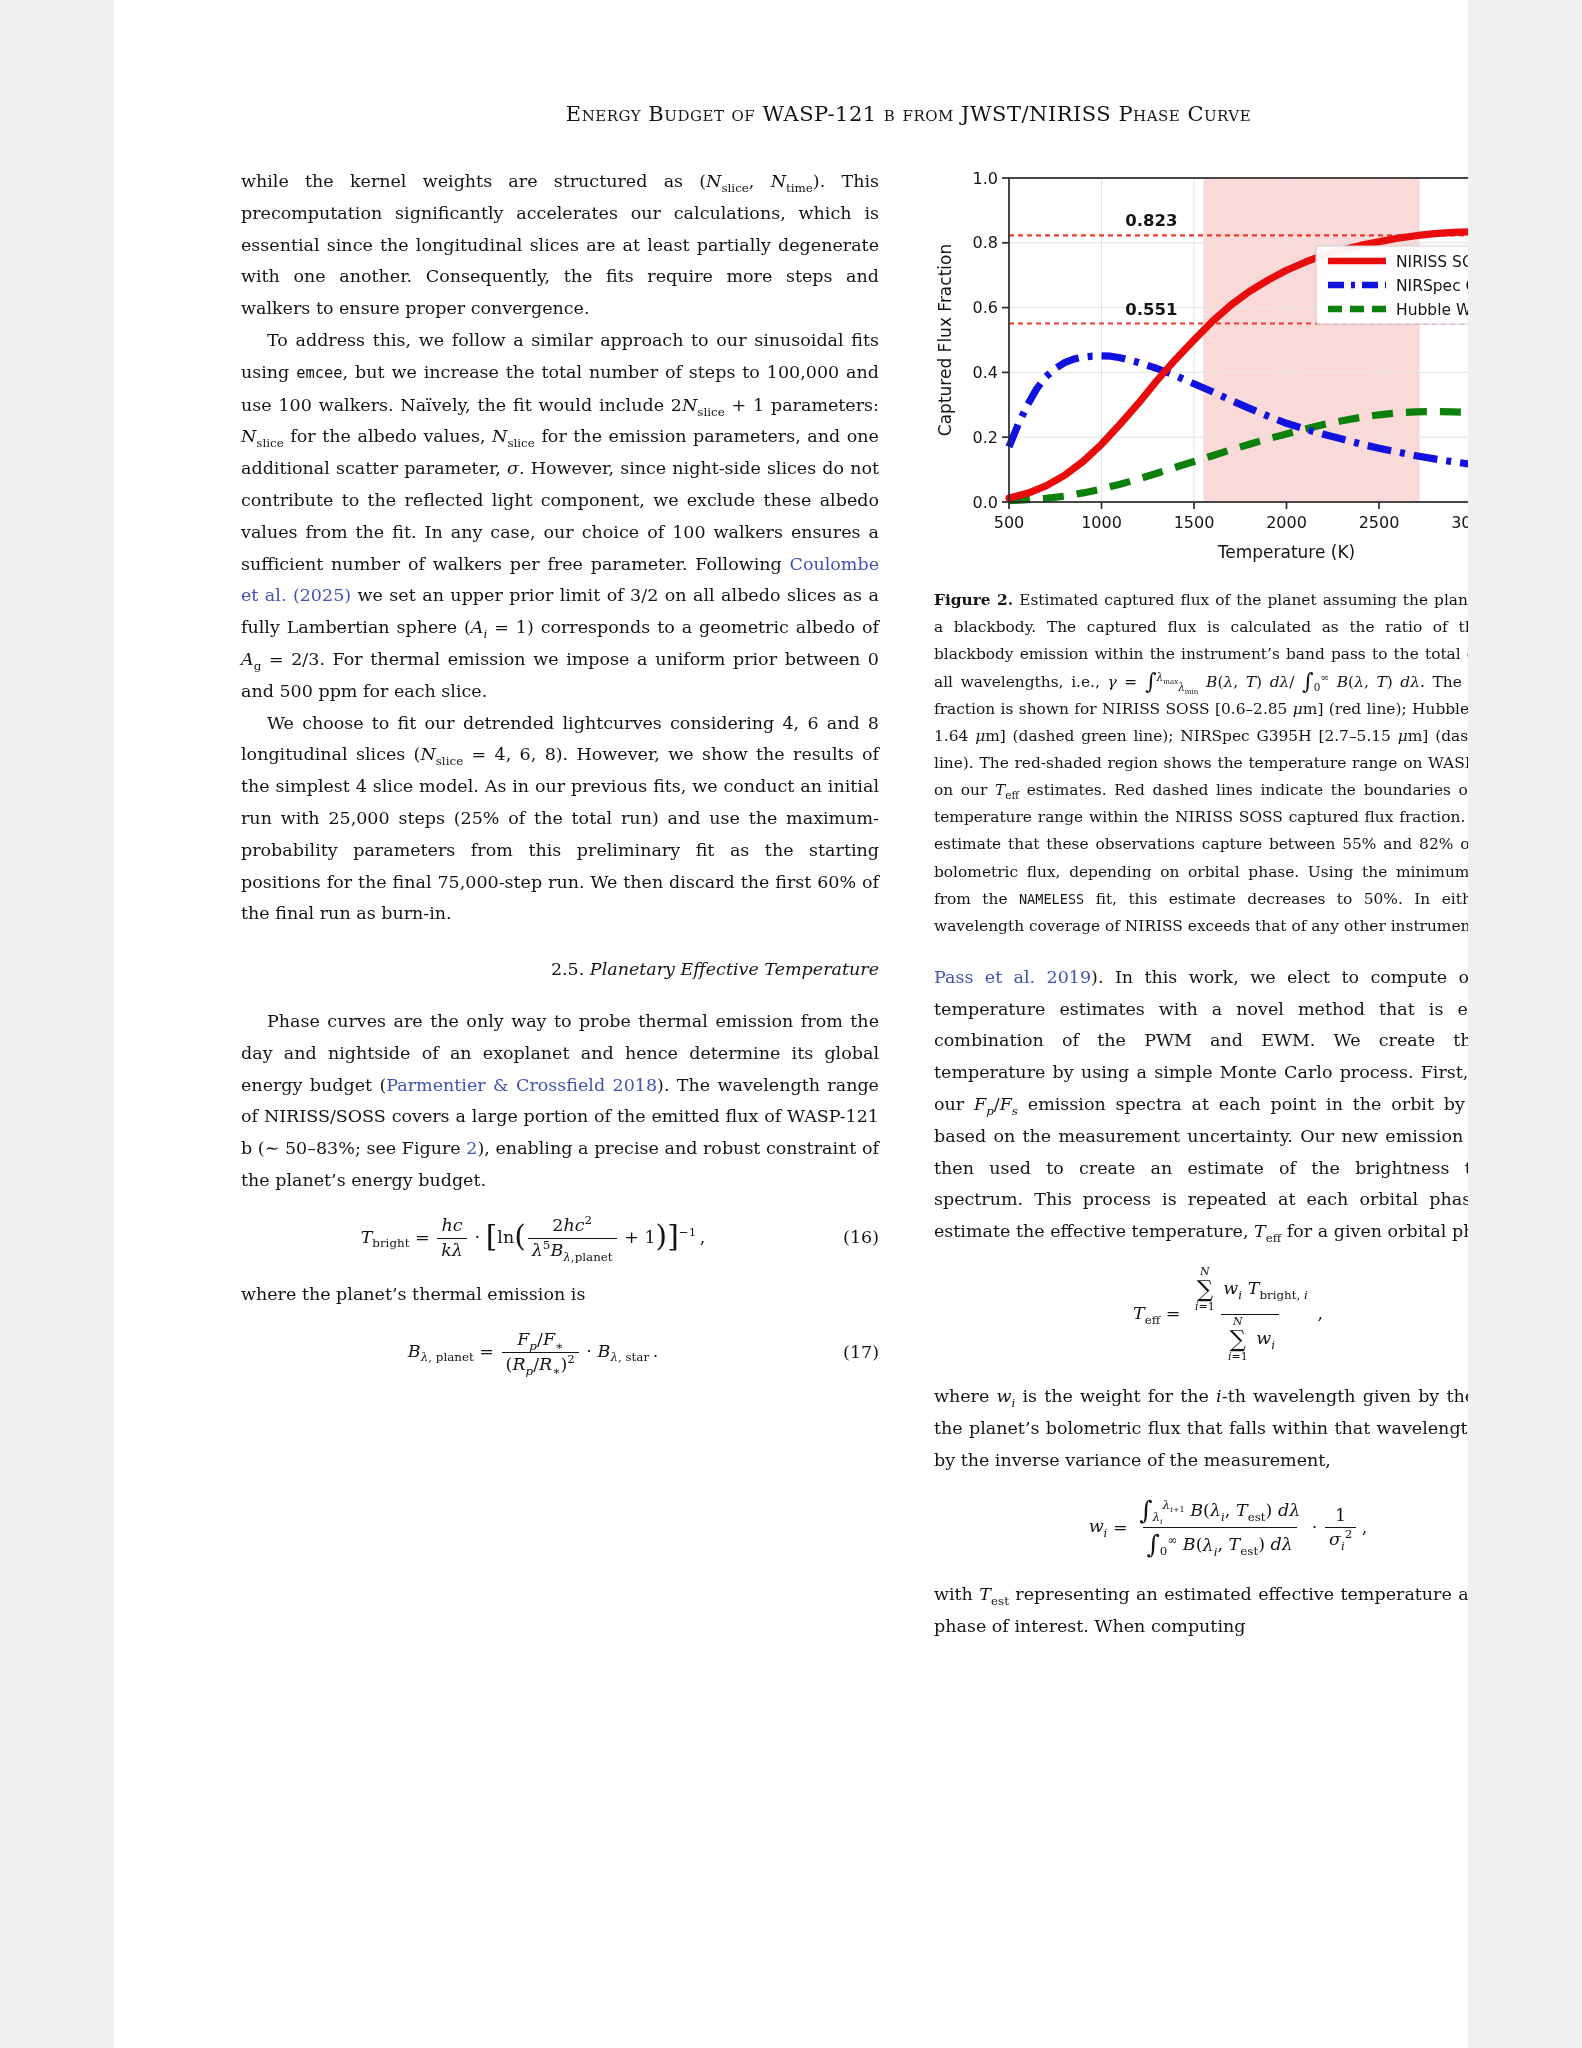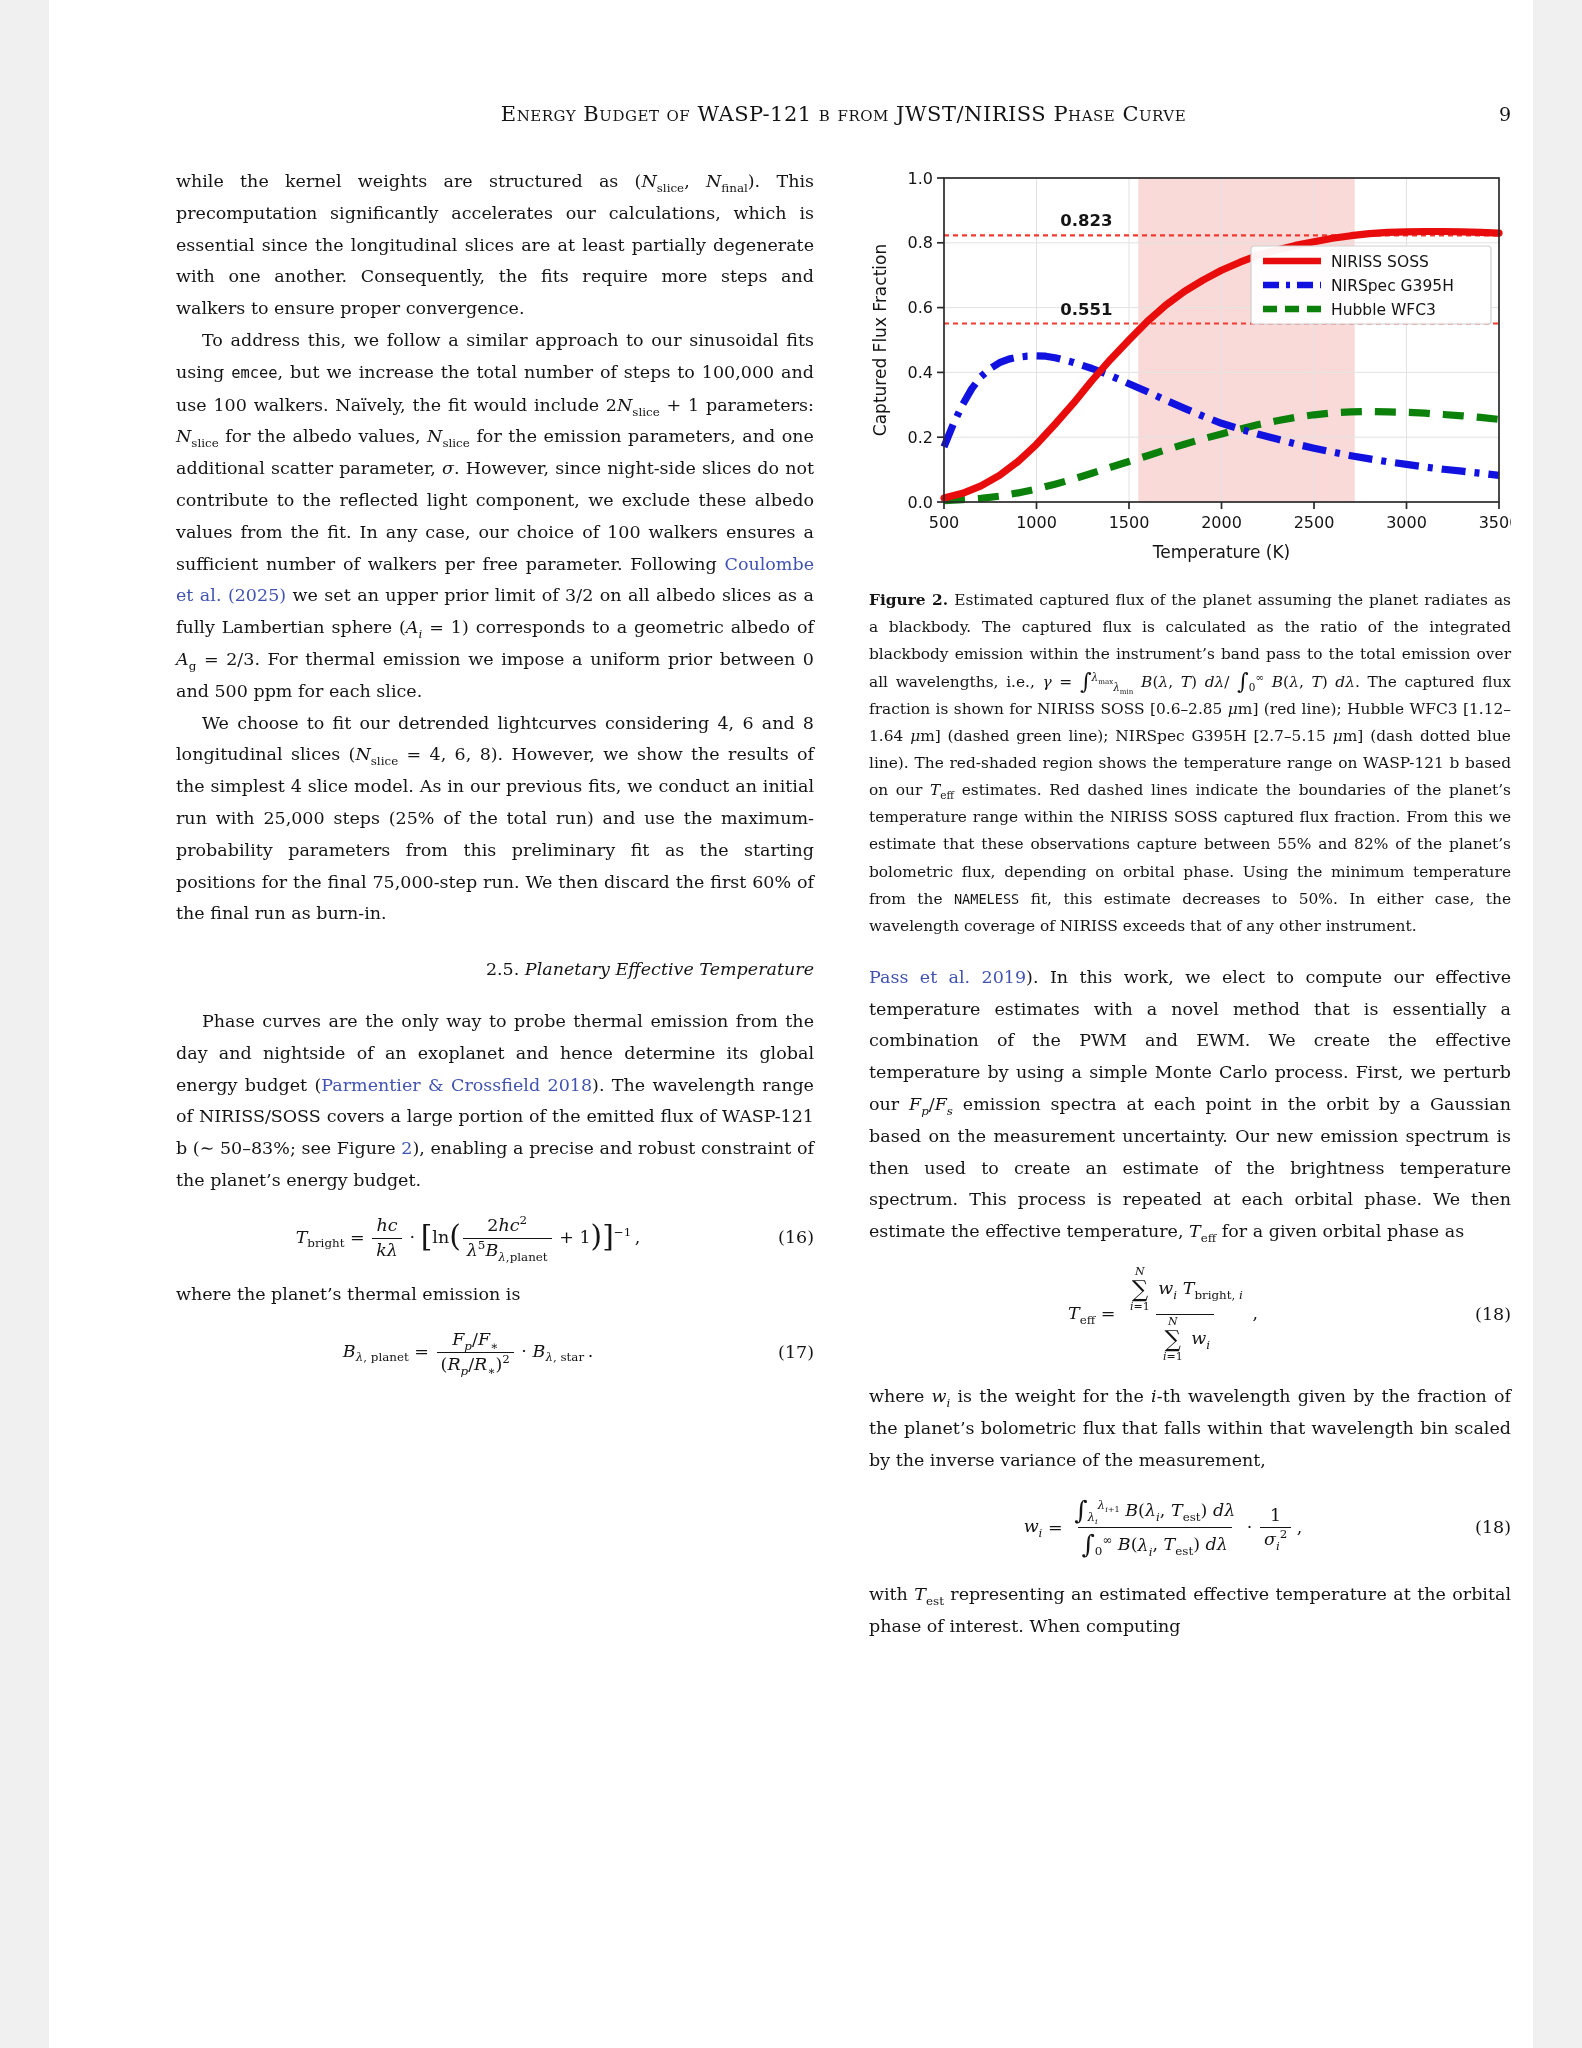--- a/index.html
+++ b/index.html
@@ -1,16 +1,16 @@
 <!DOCTYPE html>
 <html><head>
 <meta charset="utf-8">
 <style>
   html,body{margin:0;padding:0;background:#f0f0f0;}
-  .page{position:relative;width:1484px;height:2048px;background:#ffffff;margin:0 auto;
+  .page{position:relative;width:1354px;height:2048px;background:#ffffff;margin:0 auto;
         font-family:"DejaVu Serif",serif;color:#141414;overflow:hidden;}
   .header{position:absolute;top:102px;left:127px;width:1335px;}
   .header-title{text-align:center;font-variant:small-caps;font-size:21px;letter-spacing:.5px;}
   .page-number{position:absolute;right:0;top:1px;font-size:19px;}
   .col{position:absolute;top:166px;font-size:17.5px;line-height:31.8px;text-align:justify;}
   .col-left{left:127px;width:638px;}
   .col-right{left:820px;width:642px;}
   .body-par{margin:0;}
   .indent{text-indent:26px;}
   sub,sup{font-size:68%;line-height:0;}
@@ -43,21 +43,21 @@
 <body>
 
 <div class="page">
 
   <div class="header">
     <div class="header-title">Energy Budget of WASP-121 b from JWST/NIRISS Phase Curve</div>
     <div class="page-number">9</div>
   </div>
 
   <div class="col col-left">
-    <p class="body-par">while the kernel weights are structured as (<i>N</i><sub>slice</sub>, <i>N</i><sub>final</sub>). This precomputation significantly accelerates our calculations, which is essential since the longitudinal slices are at least partially degenerate with one another. Consequently, the fits require more steps and walkers to ensure proper convergence.</p>
+    <p class="body-par">while the kernel weights are structured as (<i>N</i><sub>slice</sub>, <i>N</i><sub>time</sub>). This precomputation significantly accelerates our calculations, which is essential since the longitudinal slices are at least partially degenerate with one another. Consequently, the fits require more steps and walkers to ensure proper convergence.</p>
     <p class="body-par indent">To address this, we follow a similar approach to our sinusoidal fits using <span class="mono">emcee</span>, but we increase the total number of steps to 100,000 and use 100 walkers. Naïvely, the fit would include 2<i>N</i><sub>slice</sub> + 1 parameters: <i>N</i><sub>slice</sub> for the albedo values, <i>N</i><sub>slice</sub> for the emission parameters, and one additional scatter parameter, <i>σ</i>. However, since night-side slices do not contribute to the reflected light component, we exclude these albedo values from the fit. In any case, our choice of 100 walkers ensures a sufficient number of walkers per free parameter. Following <span class="link">Coulombe et al. (2025)</span> we set an upper prior limit of 3/2 on all albedo slices as a fully Lambertian sphere (<i>A<sub>i</sub></i> = 1) corresponds to a geometric albedo of <i>A</i><sub>g</sub> = 2/3. For thermal emission we impose a uniform prior between 0 and 500 ppm for each slice.</p>
     <p class="body-par indent">We choose to fit our detrended lightcurves considering 4, 6 and 8 longitudinal slices (<i>N</i><sub>slice</sub> = 4, 6, 8). However, we show the results of the simplest 4 slice model. As in our previous fits, we conduct an initial run with 25,000 steps (25% of the total run) and use the maximum-probability parameters from this preliminary fit as the starting positions for the final 75,000-step run. We then discard the first 60% of the final run as burn-in.</p>
     <h3 class="section-heading">2.5. <i>Planetary Effective Temperature</i></h3>
     <p class="body-par indent">Phase curves are the only way to probe thermal emission from the day and nightside of an exoplanet and hence determine its global energy budget (<span class="link">Parmentier &amp; Crossfield 2018</span>). The wavelength range of NIRISS/SOSS covers a large portion of the emitted flux of WASP-121 b (∼ 50–83%; see Figure <span class="link">2</span>), enabling a precise and robust constraint of the planet’s energy budget.</p>
     <div class="equation">
       <span class="eq-body"><i>T</i><sub>bright</sub> = <span class="frac">
             <span class="num"><i>hc</i></span>
             <span class="den"><i>kλ</i></span>
           </span> · <span class="big">[</span>ln<span class="big">(</span><span class="frac">
             <span class="num">2<i>hc</i><sup>2</sup></span>

